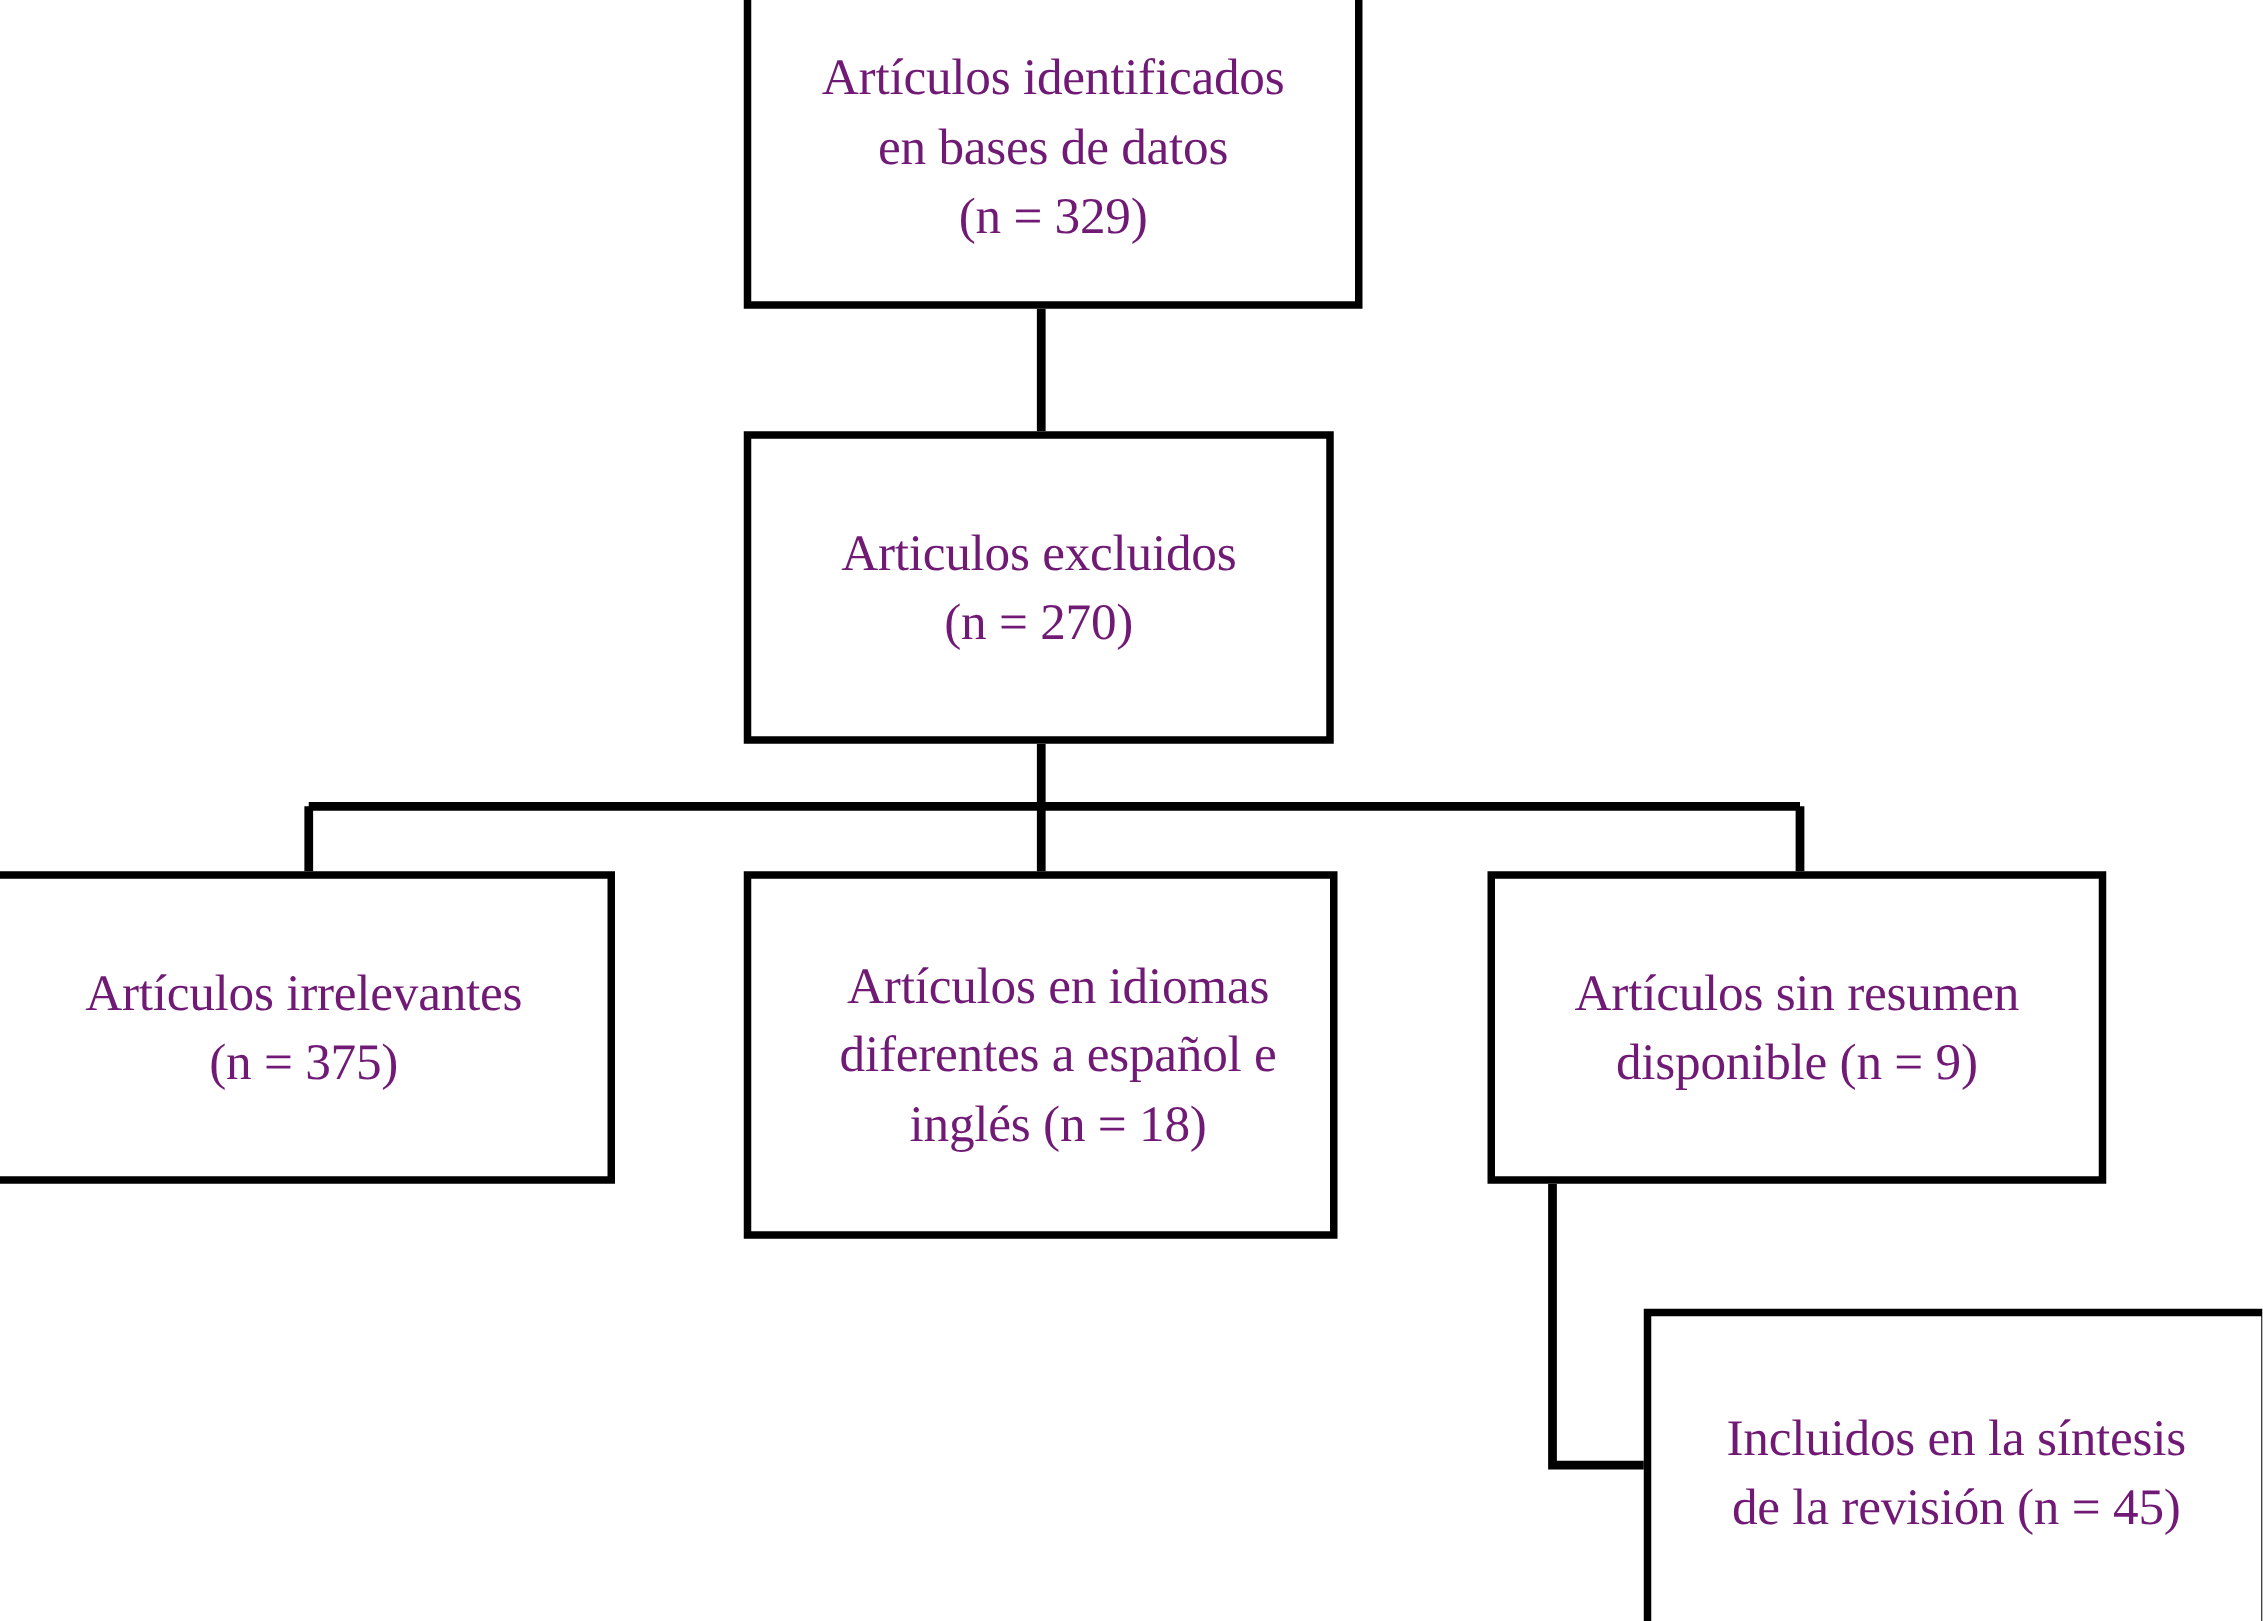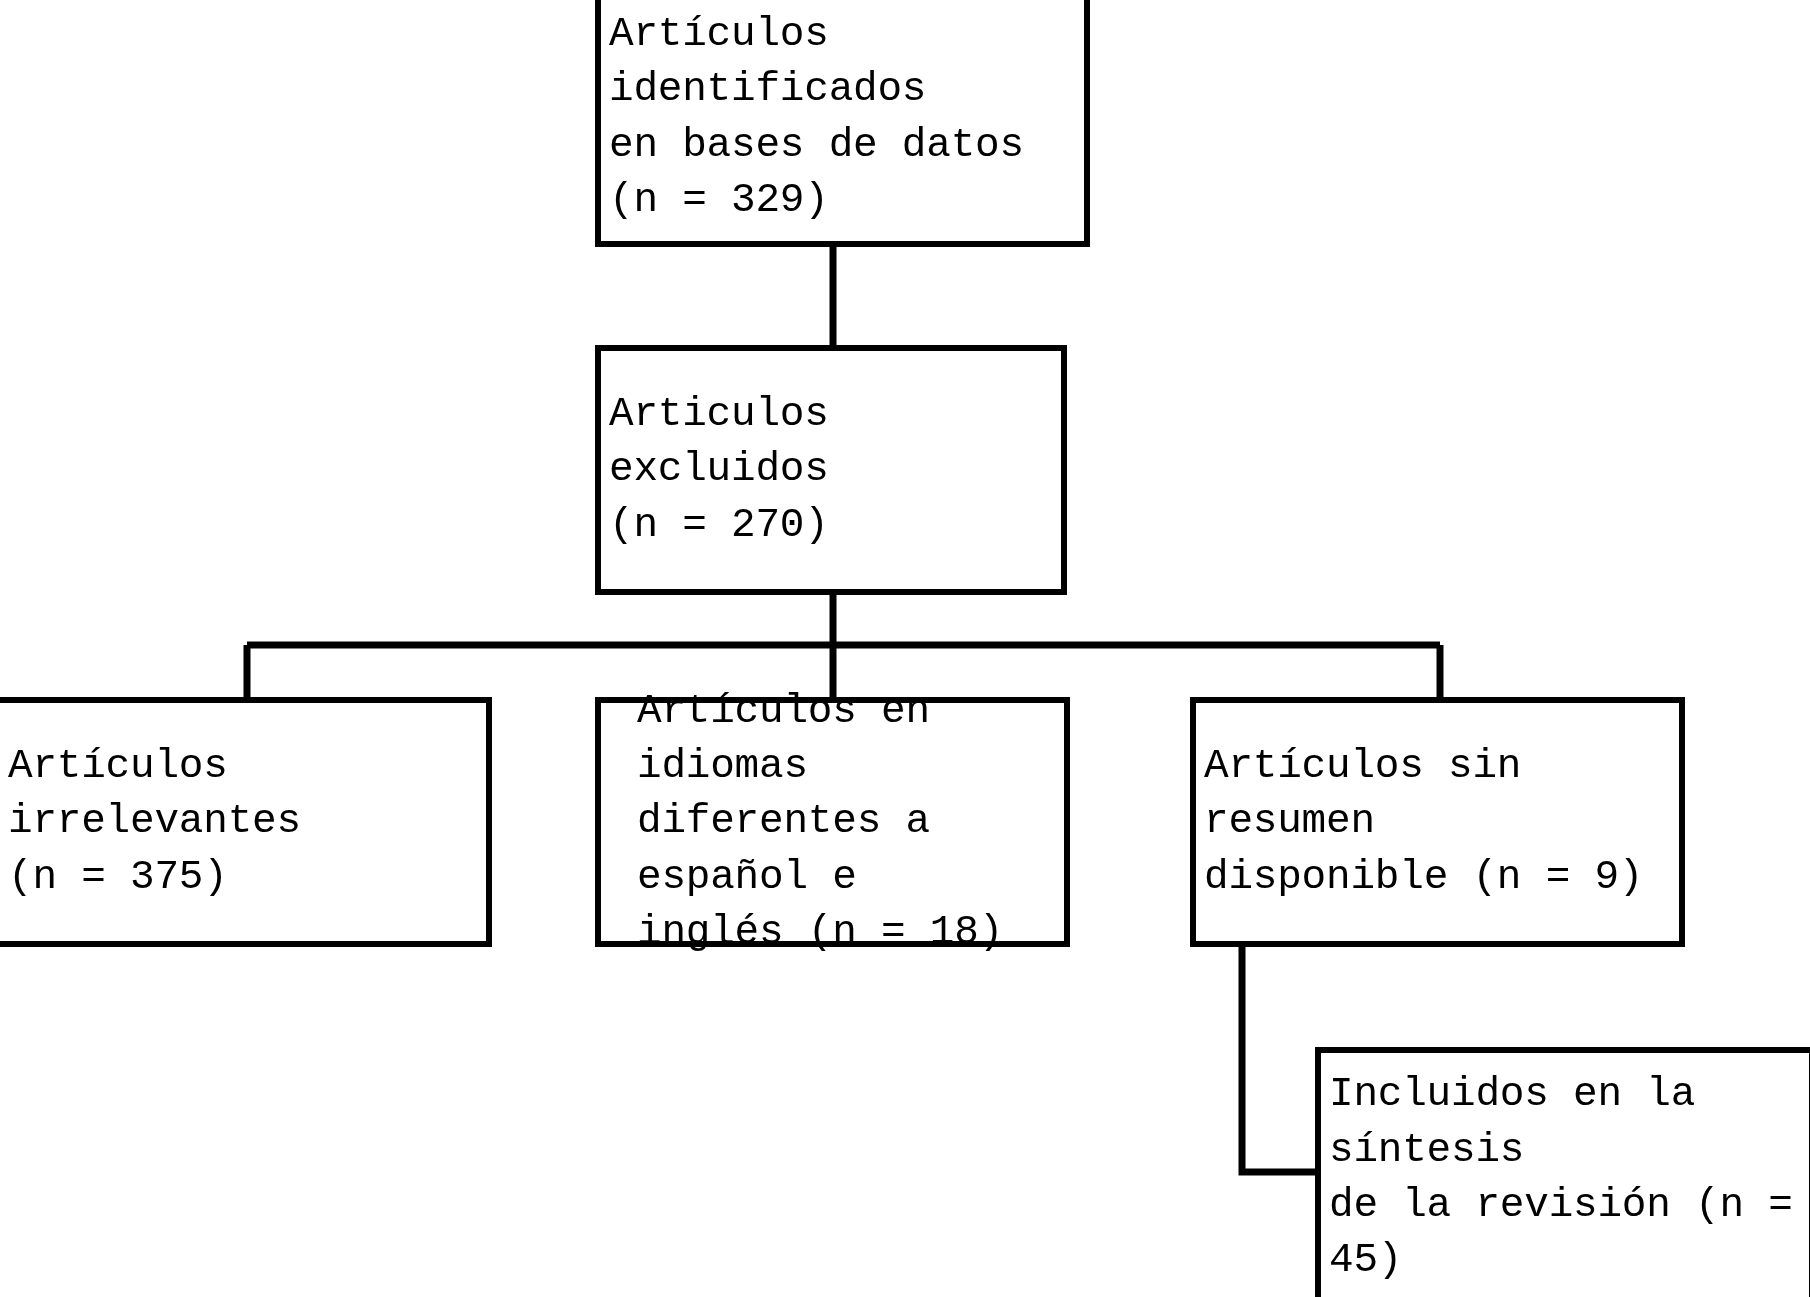--- a/index.html
+++ b/index.html
@@ -29,34 +29,34 @@
     position: absolute;
     box-sizing: border-box;
     background: #ffffff;
     border: 6px solid #000000;
     display: flex;
     align-items: center;
     justify-content: center;
     z-index: 2;
   }
   .node-text {
-    font-family: Liberation Mono, monospace;
+    font-family: Liberation Serif, serif;
     font-size: 41px;
     line-height: 1.35;
-    color: #000000;
-    text-align: left;
+    color: #701a75;
+    text-align: center;
     white-space: pre-line;
     letter-spacing: -0.2px;
     padding: 0 8px;
   }
   
   #node-identified   { left: 595px;  top: -12px;   width: 495px; height: 259px; }
   #node-excluded     { left: 595px;  top: 345px;   width: 472px; height: 250px; }
   #node-irrelevant   { left: -6px;   top: 697px;   width: 498px; height: 250px; }
-  #node-language     { left: 595px;  top: 697px;   width: 475px; height: 250px; padding-left: 28px; }
+  #node-language     { left: 595px;  top: 697px;   width: 475px; height: 294px; padding-left: 28px; }
   #node-no-abstract  { left: 1190px; top: 697px;   width: 495px; height: 250px; }
   #node-included     { left: 1315px; top: 1047px;  width: 500px; height: 262px; }
 </style>
 </head>
 <body>
 
 <div id="flow-root">
 
   <svg id="flow-svg" viewBox="0 0 1810 1297">
     <g stroke="#000000" stroke-width="7" fill="none" stroke-linecap="butt">

